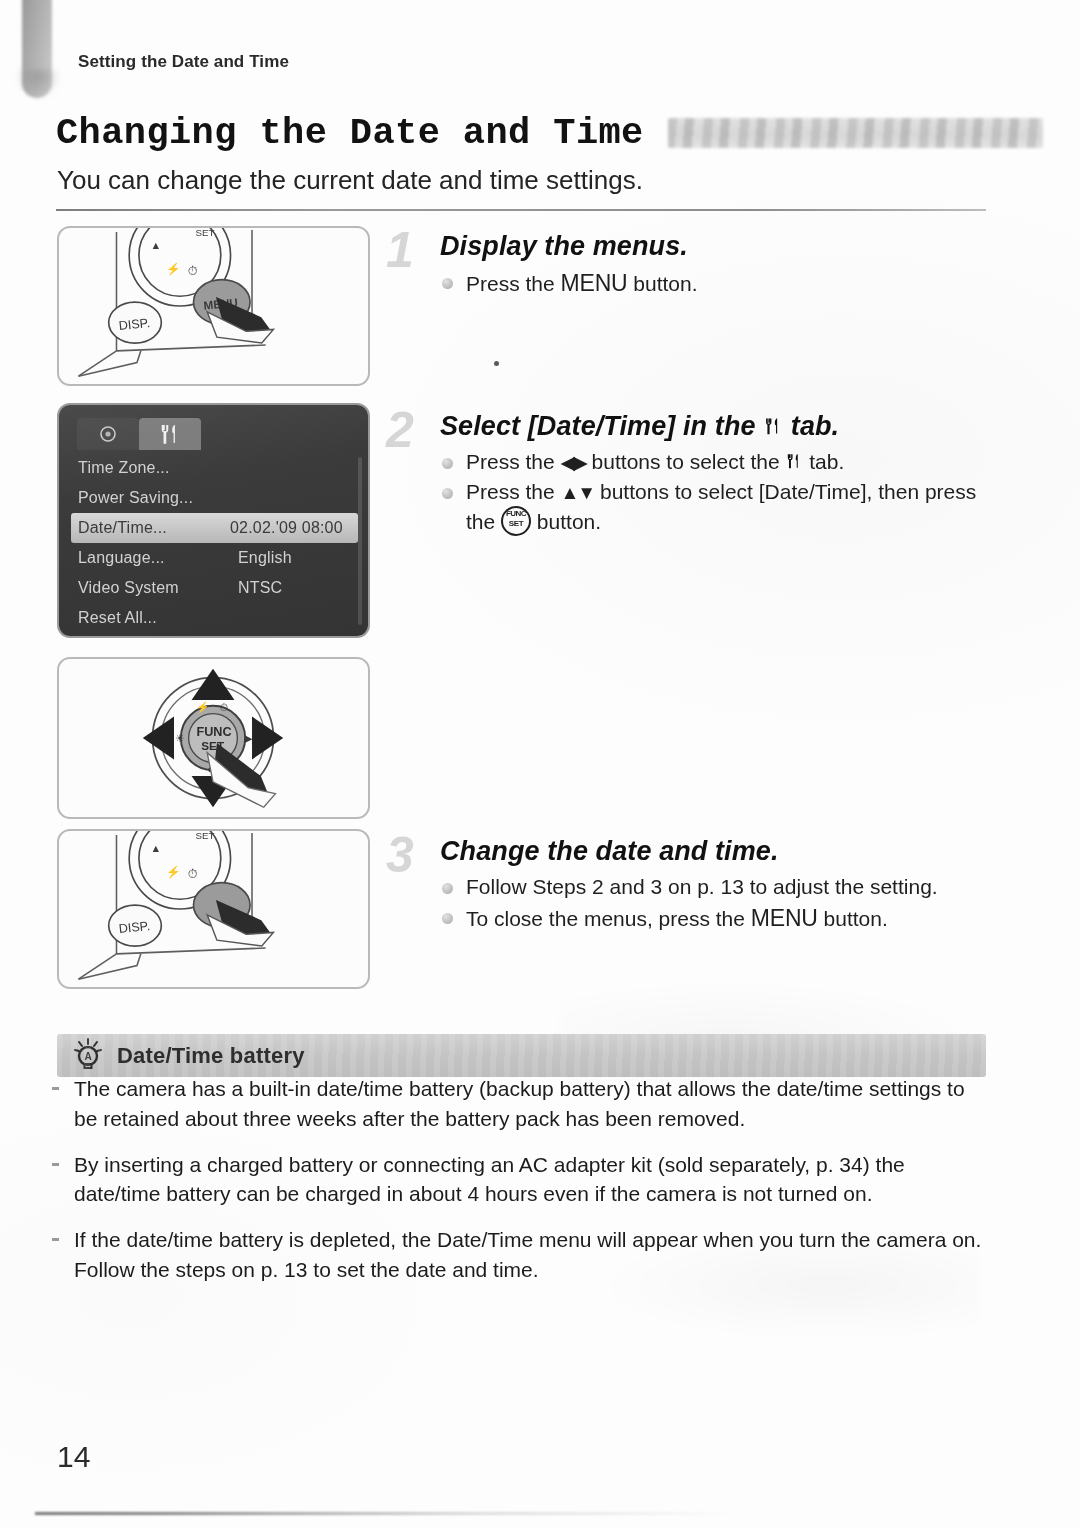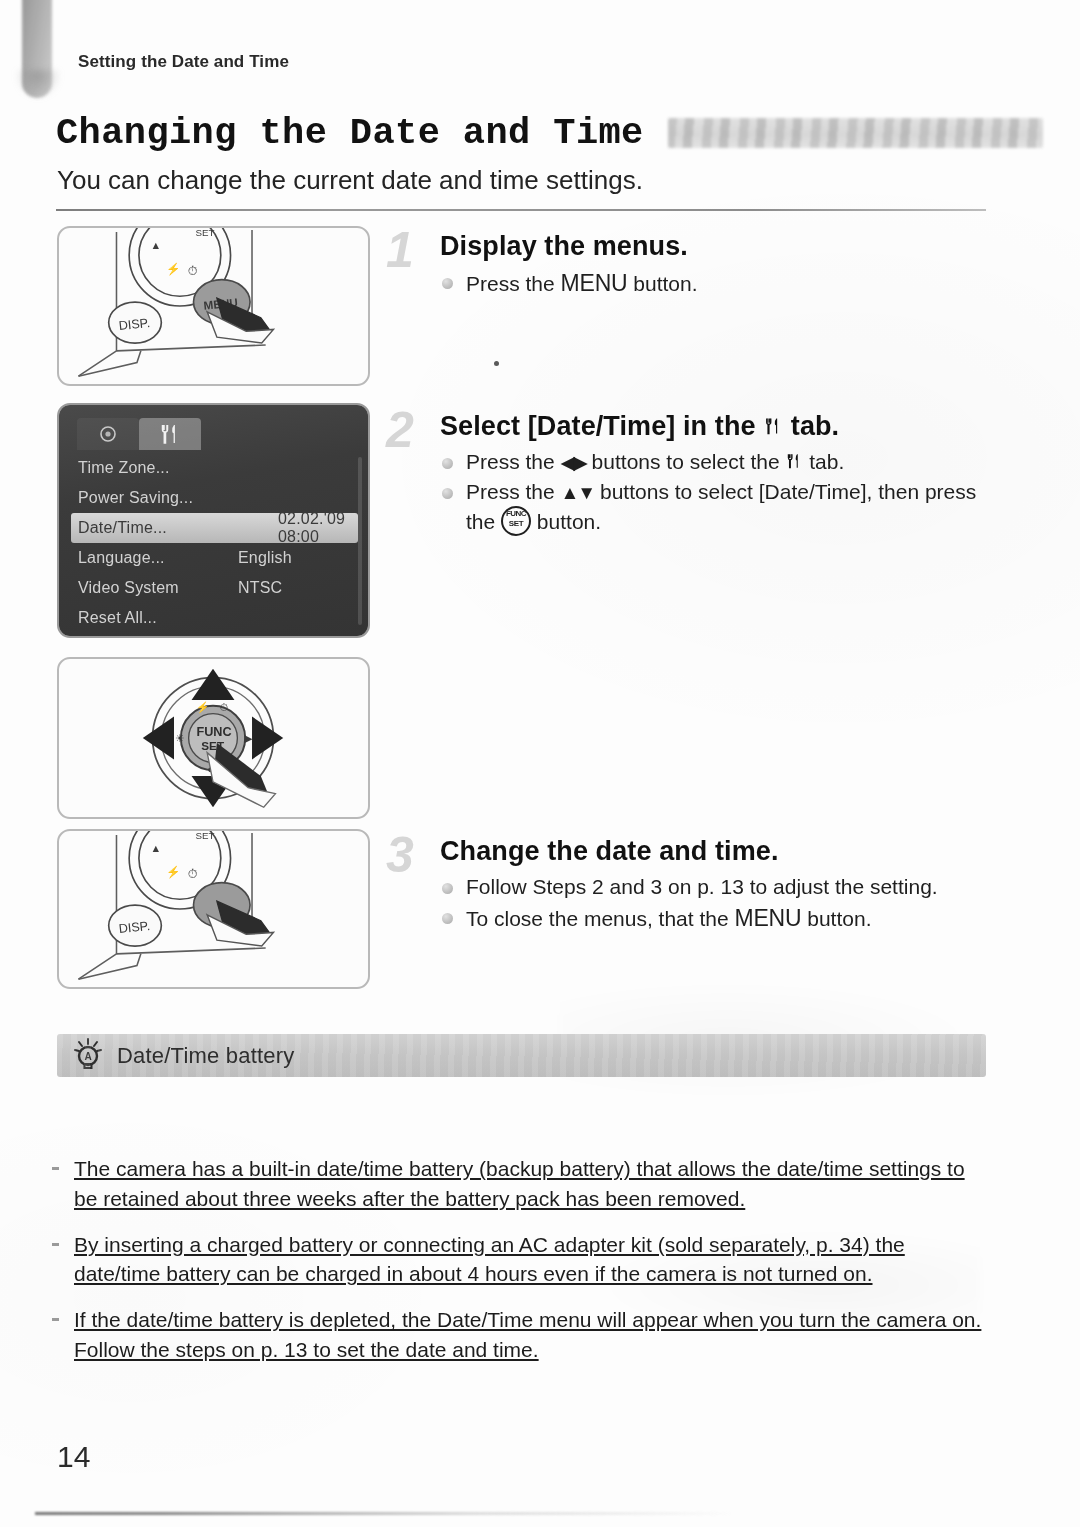--- a/index.html
+++ b/index.html
@@ -175,21 +175,20 @@
     color: #d2d2d2;
     font-size: 16px;
     letter-spacing: .2px;
   }
   .menu-row.selected {
     background: linear-gradient(180deg, #d8d8d8, #b7b7b7);
     color: #3a3a3a;
     border-radius: 3px;
     margin: 0 10px 0 12px;
     padding: 0 8px 0 7px;
-    gap: 48px;
   }
   .menu-row .mlabel { flex: 0 0 auto; width: 160px; }
   .menu-row .mvalue { flex: 1 1 auto; }
   .menu-row.selected .mlabel { width: 152px; }
   .menu-globe {
     width: 17px; height: 17px;
     border-radius: 50%;
     background: radial-gradient(circle at 35% 30%, #e8e8e8, #9b9b9b 70%, #7c7c7c);
   }
   .menu-scrollbar {
@@ -222,20 +221,21 @@
     color: #d6d6d6;
     line-height: 1;
     user-select: none;
   }
   .step-head {
     margin: 0 0 6px 52px;
     font-size: 27px;
     font-weight: bold;
     color: #111;
     letter-spacing: .1px;
+    font-style: italic;
   }
   .step-body { margin-left: 52px; }
   .bullet-line {
     position: relative;
     padding-left: 26px;
     font-size: 21px;
     line-height: 1.33;
     color: #1f1f1f;
     margin-bottom: 2px;
   }
@@ -300,31 +300,30 @@
     content: "";
     position: absolute; inset: 0;
     background:
       repeating-linear-gradient(92deg, rgba(255,255,255,.18) 0 6px, rgba(0,0,0,.02) 6px 14px);
     opacity: .5;
     pointer-events: none;
   }
   .tip-bulb { margin: 0 14px 0 16px; flex: 0 0 auto; }
   .tip-title {
     font-size: 22px;
-    font-weight: normal;
+    font-weight: bold;
     color: #2e2e2e;
     letter-spacing: .2px;
     position: relative; z-index: 2;
   }
 
   .tip-list {
     position: absolute;
-    left: 48px; top: 1154px;
+    left: 48px; top: 1074px;
     width: 945px;
-    text-decoration: underline;
   }
   .tip-item {
     position: relative;
     padding-left: 26px;
     margin-bottom: 16px;
     font-size: 21px;
     line-height: 1.42;
     color: #1c1c1c;
   }
   .tip-item::before {
@@ -534,21 +533,21 @@
         <path d="M150 86 L190 106 L218 104 L206 118 L160 112 Z" fill="#fbfbfb" stroke="#555" stroke-width="1.5"></path>
       </svg>
     </div>
   </div>
 
   <div class="step" id="step-3">
     <div class="step-num">3</div>
     <div class="step-head">Change the date and time.</div>
     <div class="step-body">
       <div class="bullet-line">Follow Steps 2 and 3 on p. 13 to adjust the setting.</div>
-      <div class="bullet-line"><span>To close the menus, that the </span><span class="kw">MENU</span><span> button.</span></div>
+      <div class="bullet-line"><span>To close the menus, press the </span><span class="kw">MENU</span><span> button.</span></div>
     </div>
   </div>
 
   <div class="tip-header">
     <span class="tip-bulb">
       <svg width="30" height="32" viewBox="0 0 30 32">
         <g stroke="#2e2e2e" stroke-width="2" stroke-linecap="round">
           <line x1="15" y1="1" x2="15" y2="6"></line>
           <line x1="6" y1="4" x2="9" y2="8"></line>
           <line x1="24" y1="4" x2="21" y2="8"></line>

